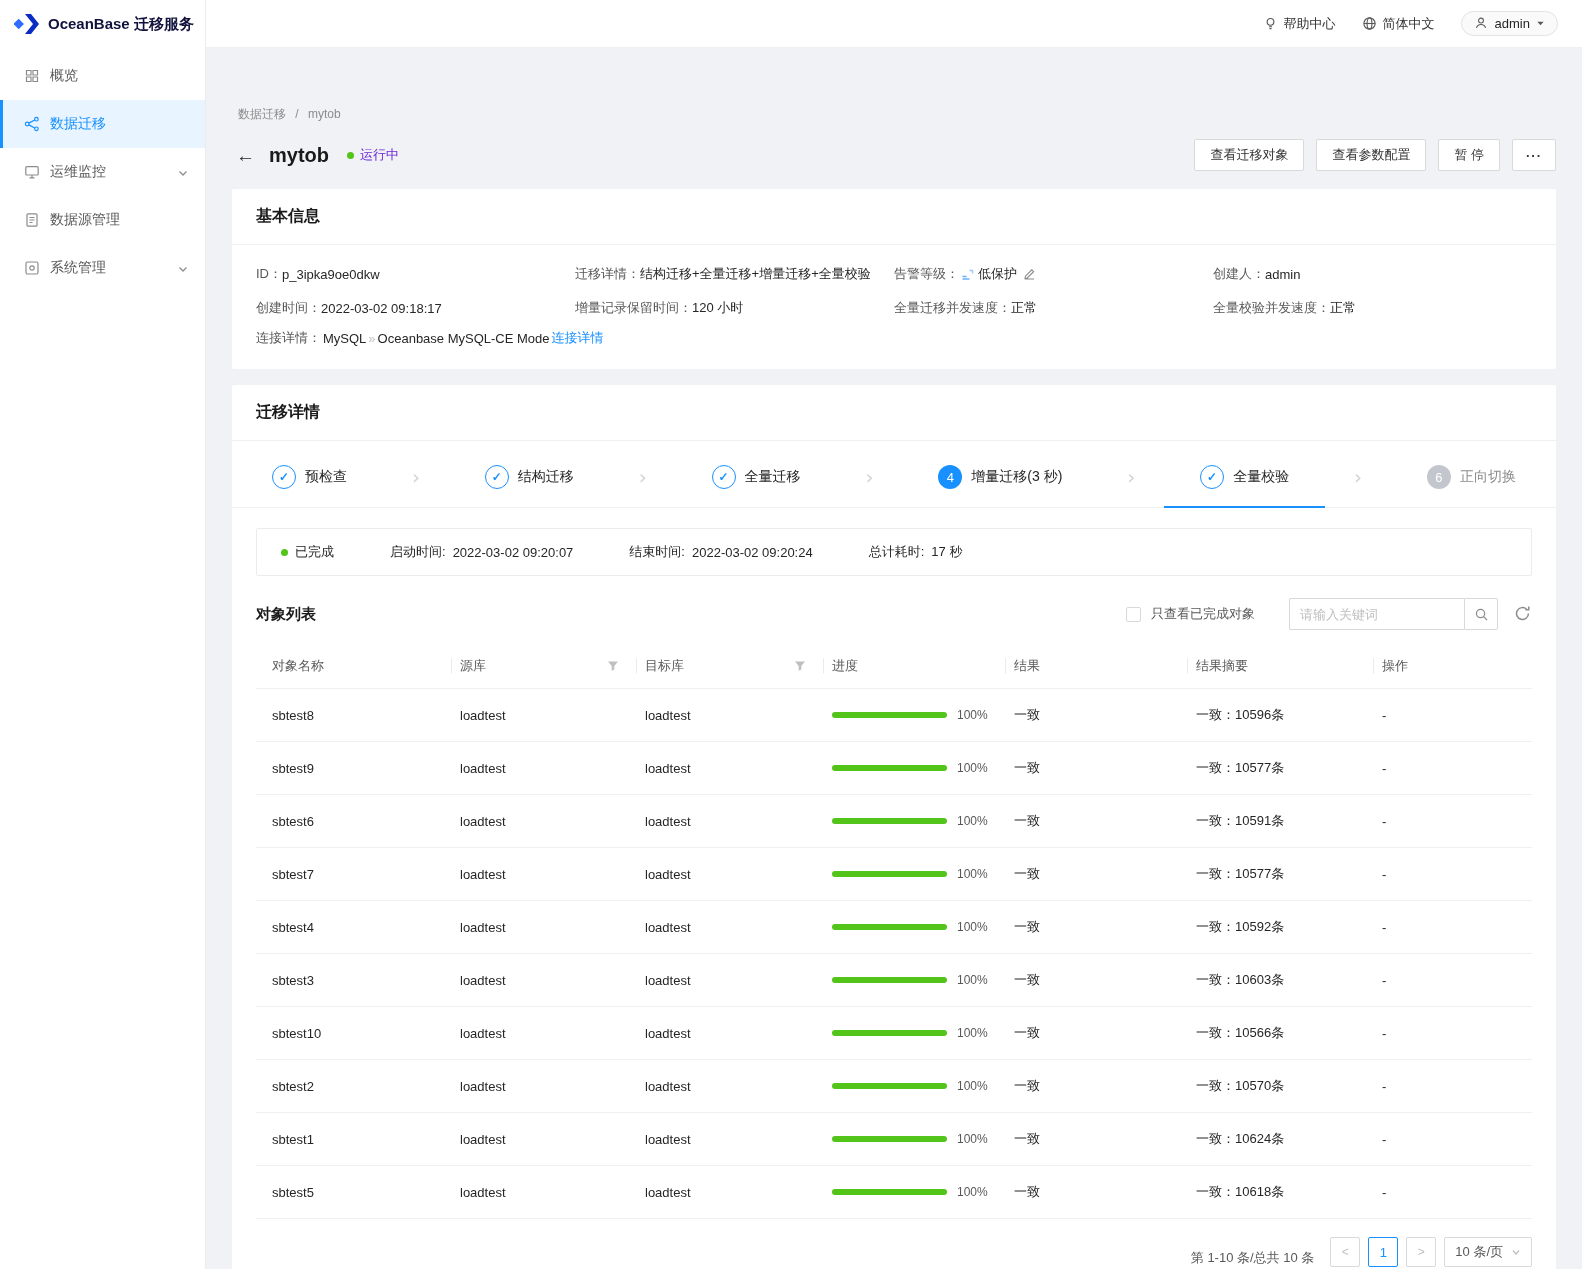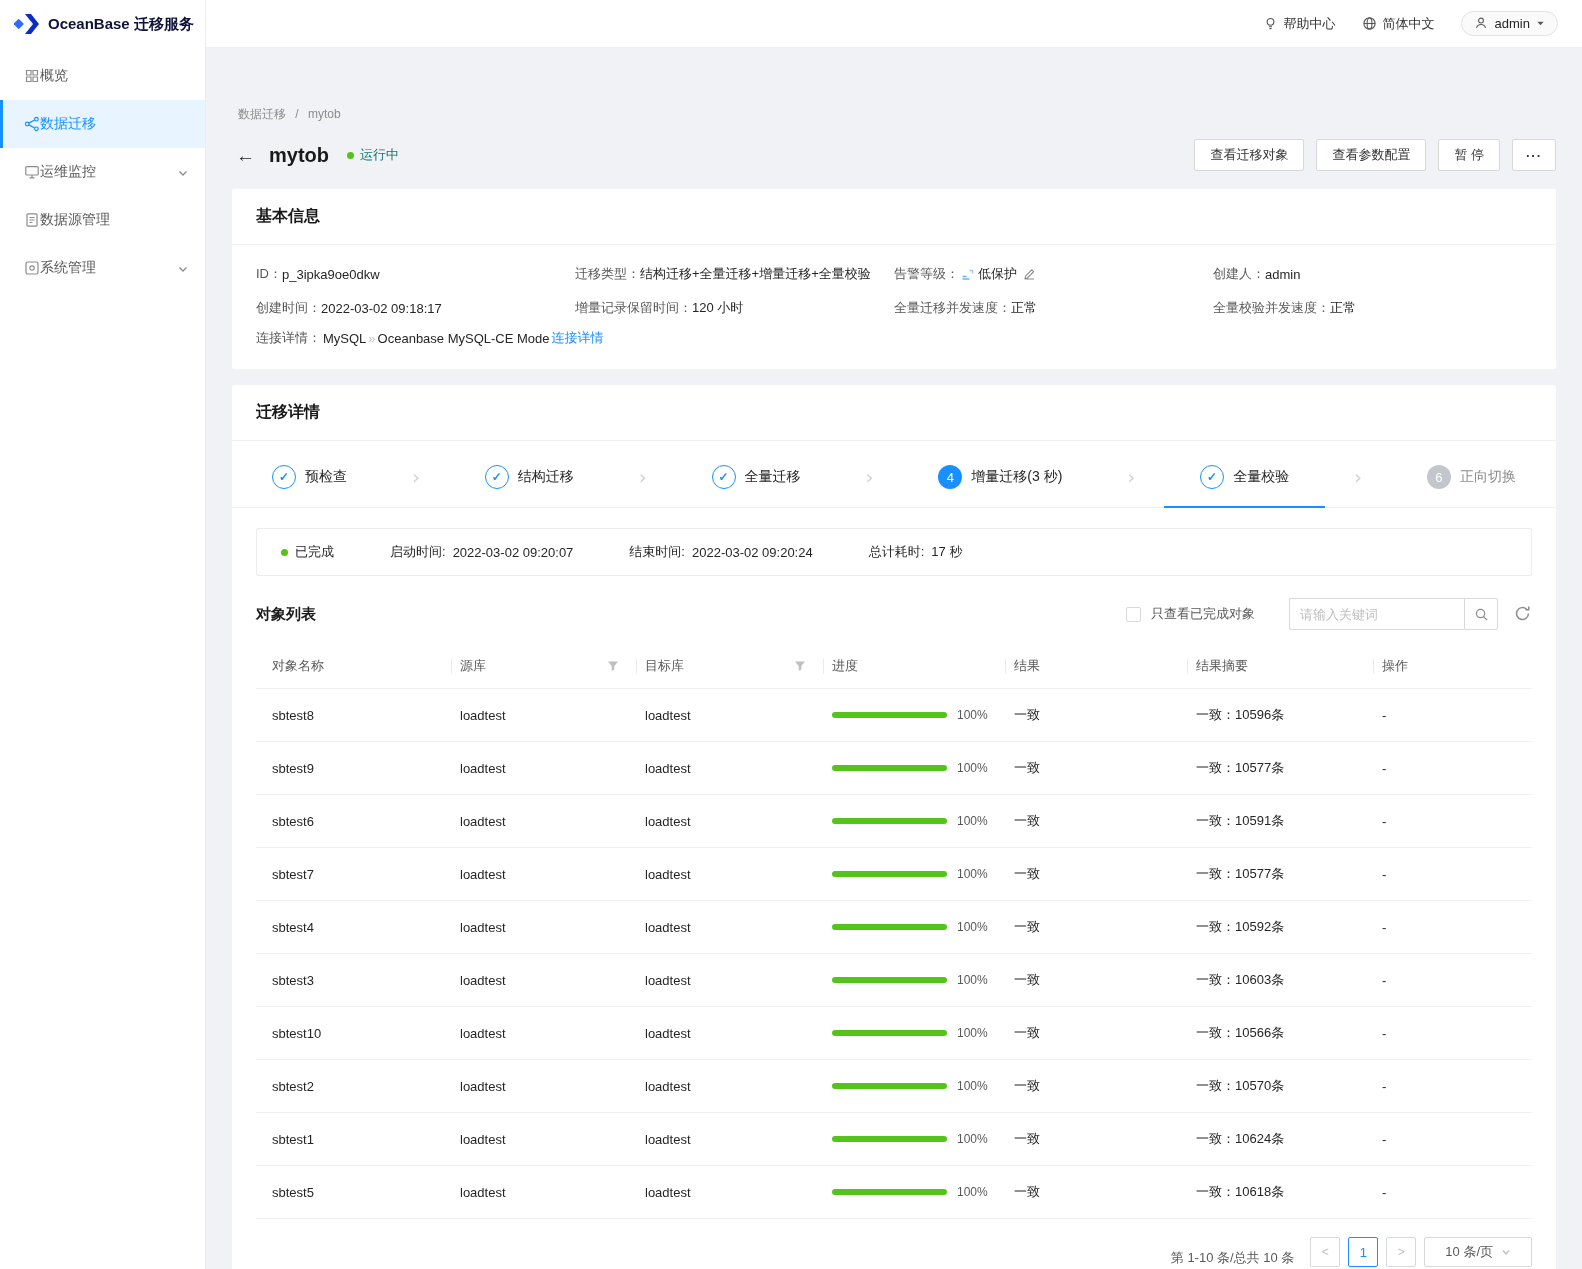--- a/index.html
+++ b/index.html
@@ -9,21 +9,21 @@
     background:#f0f2f5; color:#262626; font-size:13px;
   }
   .app { display:flex; width:1582px; min-height:1269px; align-items:stretch; }
 
   
   .sidebar { width:206px; background:#fff; border-right:1px solid #ececec; position:relative; flex-shrink:0; }
   .logo-row { height:48px; display:flex; align-items:center; gap:8px; padding:0 14px; }
   .logo-mark { width:26px; height:22px; flex-shrink:0; }
   .logo-title { font-size:15px; font-weight:700; color:#10123c; white-space:nowrap; }
   .menu { padding-top:4px; }
-  .menu-item { height:48px; display:flex; align-items:center; padding:0 16px 0 24px; color:#595959; font-size:14px; cursor:pointer; position:relative; }
+  .menu-item { height:48px; display:flex; align-items:center; gap:10px; padding:0 16px 0 24px; color:#595959; font-size:14px; cursor:pointer; position:relative; }
   .menu-item .mi-icon { width:16px; height:16px; display:inline-flex; color:#8c8c8c; flex-shrink:0; }
   .menu-item.selected { background:#e8f4ff; color:#1890ff; }
   .menu-item.selected .mi-icon { color:#1890ff; }
   .menu-item.selected::before { content:""; position:absolute; left:0; top:0; bottom:0; width:3px; background:#1890ff; }
   .menu-item .mi-caret { margin-left:auto; width:12px; height:12px; color:#8c8c8c; }
   .watermark { position:absolute; left:16px; bottom:38px; font-size:19px; font-weight:700; letter-spacing:1px; color:rgba(0,0,0,0.045); }
 
   
   .main { flex:1; display:flex; flex-direction:column; min-width:0; }
   .topbar { height:48px; background:#fff; border-bottom:1px solid #f0f0f0; display:flex; align-items:center; justify-content:flex-end; gap:26px; padding:0 24px; }
@@ -33,21 +33,21 @@
 
   .content { flex:1; padding:14px 26px 24px 26px; }
   .breadcrumb { font-size:12px; color:#8c8c8c; padding-left:6px;margin-top:44px; }
   .breadcrumb .crumb-link { cursor:pointer; }
   .breadcrumb .sep { margin:0 6px; }
   .breadcrumb .current { color:#8c8c8c; }
 
   .page-head { display:flex; align-items:center; margin:16px 0 18px 0; padding-left:4px; }
   .back-arrow { font-size:19px; color:#262626; cursor:pointer; margin-right:14px; line-height:1; }
   .page-title { font-size:20px; font-weight:700; color:#1a1a1a; margin-right:18px; }
-  .run-status { display:flex; align-items:center; gap:6px; color:#0f766e; font-size:13px; }
+  .run-status { display:flex; align-items:center; gap:6px; color:#6d28d9; font-size:13px; }
   .dot-green { width:7px; height:7px; border-radius:50%; background:#52c41a; display:inline-block; }
   .head-actions { margin-left:auto; display:flex; gap:12px; }
   .btn { height:32px; padding:0 15px; background:#fff; border:1px solid #d9d9d9; border-radius:2px; font-size:13px; color:#333; cursor:pointer; font-family:inherit; }
   .btn.more { width:44px; padding:0; font-weight:700; letter-spacing:1px; }
 
   .card { background:#fff; border-radius:2px; margin-bottom:16px; }
   .card-head { padding:17px 24px; border-bottom:1px solid #f0f0f0; font-size:16px; font-weight:700; color:#1a1a1a; }
 
   
   .info-grid { padding:20px 24px 8px 24px; display:grid; grid-template-columns:repeat(4,1fr); row-gap:16px; }
@@ -97,21 +97,21 @@
   .funnel { width:12px; height:12px; color:#bfbfbf; cursor:pointer; display:inline-flex; }
   .obj-table td { padding:17px 8px; border-bottom:1px solid #f0f0f0; color:#262626; font-size:13px; }
   .prog { display:flex; align-items:center; gap:10px; }
   .prog-line { width:115px; height:6px; border-radius:3px; background:#52c41a; display:inline-block; }
   .prog-text { color:#595959; font-size:12px; }
 
   .pagination { display:flex; align-items:flex-end; justify-content:flex-end; gap:8px; margin:18px 24px 4px 24px; padding-bottom:22px; color:#595959; }
   .pg-total { margin-right:8px; }
   .pg-btn { min-width:30px; height:30px; border:1px solid #d9d9d9; border-radius:2px; background:#fff; display:flex; align-items:center; justify-content:center; font-size:12px; color:#bfbfbf; cursor:pointer; }
   .pg-btn.page-current { color:#1890ff; border-color:#1890ff; font-size:13px; }
-  .pg-size { height:30px; border:1px solid #d9d9d9; border-radius:2px; background:#fff; display:flex; align-items:center; gap:8px; padding:0 20px; color:#595959; cursor:pointer; }
+  .pg-size { height:30px; border:1px solid #d9d9d9; border-radius:2px; background:#fff; display:flex; align-items:center; gap:8px; padding:0 10px; color:#595959; cursor:pointer; }
   .pg-size .sel-caret { width:10px; height:10px; color:#bfbfbf; display:inline-flex; }
 </style>
 </head>
 <body>
 
 <div class="app">
 
   <aside class="sidebar">
     <div class="logo-row">
       <span class="logo-mark">
@@ -245,21 +245,21 @@
       </div>
 
       <section class="card">
         <div class="card-head">基本信息</div>
         <div class="info-grid">
           <div class="info-field">
             <span class="info-label">ID：</span>
             <span class="info-value">p_3ipka9oe0dkw</span>
           </div>
           <div class="info-field">
-            <span class="info-label">迁移类型：</span>
+            <span class="info-label">迁移详情：</span>
             <span class="info-value">结构迁移+全量迁移+增量迁移+全量校验</span>
           </div>
           <div class="info-field">
             <span class="info-label">告警等级：</span>
             <span class="mini-icon">
               <svg viewBox="0 0 13 13" width="13" height="13">
                   <path d="M1.5 8.5h4M1.5 11h7" stroke="#69b1ff" stroke-width="1.6"></path>
                   <path d="M8.5 2.5h3v3" stroke="#9dc9ff" stroke-width="1.4" fill="none"></path>
                 </svg>
             </span>

